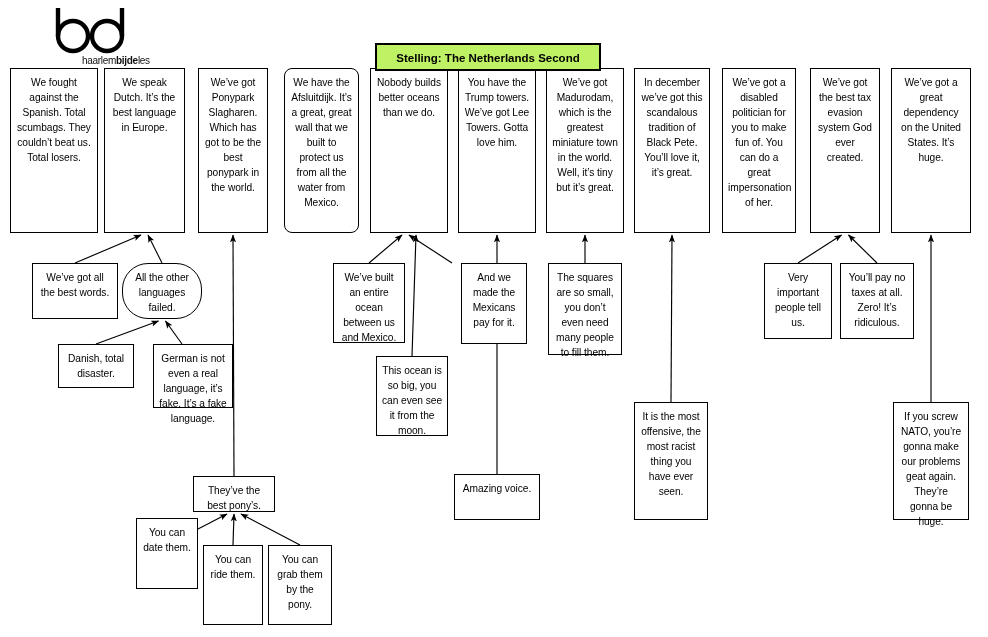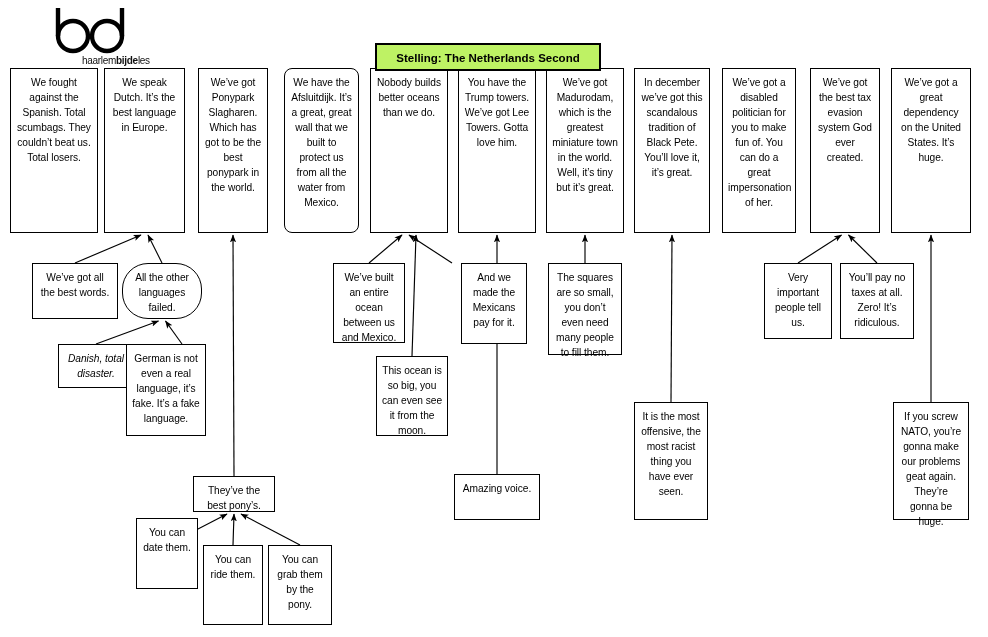--- a/index.html
+++ b/index.html
@@ -126,22 +126,22 @@
       <div class="node" style="left: 284px; top: 68px; width: 75px; height: 165px; border-radius: 8px;">We have the Afsluitdijk. It’s a great, great wall that we built to protect us from all the water from Mexico.</div>
       <div class="node" style="left: 370px; top: 68px; width: 78px; height: 165px;">Nobody builds better oceans than we do.</div>
       <div class="node" style="left: 458px; top: 68px; width: 78px; height: 165px;">You have the Trump towers. We’ve got Lee Towers. Gotta love him.</div>
       <div class="node" style="left: 546px; top: 68px; width: 78px; height: 165px;">We’ve got Madurodam, which is the greatest miniature town in the world. Well, it’s tiny but it’s great.</div>
       <div class="node" style="left: 634px; top: 68px; width: 76px; height: 165px;">In december we’ve got this scandalous tradition of Black Pete. You’ll love it, it’s great.</div>
       <div class="node" style="left: 722px; top: 68px; width: 74px; height: 165px;">We’ve got a disabled politician for you to make fun of. You can do a great impersonation of her.</div>
       <div class="node" style="left: 810px; top: 68px; width: 70px; height: 165px;">We’ve got the best tax evasion system God ever created.</div>
       <div class="node" style="left: 891px; top: 68px; width: 80px; height: 165px;">We’ve got a great dependency on the United States. It’s huge.</div>
       <div class="node" style="left: 32px; top: 263px; width: 86px; height: 56px;">We’ve got all the best words.</div>
       <div class="node" style="left: 122px; top: 263px; width: 80px; height: 56px; border-radius: 26px;">All the other languages failed.</div>
-      <div class="node" style="left: 58px; top: 344px; width: 76px; height: 44px; font-style: italic;">Danish, total disaster.</div>
-      <div class="node" style="left: 126px; top: 344px; width: 80px; height: 92px;">German is not even a real language, it’s fake. It’s a fake language.</div>
+      <div class="node" style="left: 58px; top: 344px; width: 76px; height: 44px;">Danish, total disaster.</div>
+      <div class="node" style="left: 153px; top: 344px; width: 80px; height: 64px;">German is not even a real language, it’s fake. It’s a fake language.</div>
       <div class="node" style="left: 193px; top: 476px; width: 82px; height: 36px;">They’ve the best pony’s.</div>
       <div class="node" style="left: 136px; top: 518px; width: 62px; height: 71px;">You can date them.</div>
       <div class="node" style="left: 203px; top: 545px; width: 60px; height: 80px;">You can ride them.</div>
       <div class="node" style="left: 268px; top: 545px; width: 64px; height: 80px;">You can grab them by the pony.</div>
       <div class="node" style="left: 333px; top: 263px; width: 72px; height: 80px;">We’ve built an entire ocean between us and Mexico.</div>
       <div class="node" style="left: 419px; top: 263px; width: 66px; height: 81px; margin-left: 42px;">And we made the Mexicans pay for it.</div>
       <div class="node" style="left: 376px; top: 356px; width: 72px; height: 80px;">This ocean is so big, you can even see it from the moon.</div>
       <div class="node" style="left: 454px; top: 474px; width: 86px; height: 46px;">Amazing voice.</div>
       <div class="node" style="left: 548px; top: 263px; width: 74px; height: 92px;">The squares are so small, you don’t even need many people to fill them.</div>
       <div class="node" style="left: 634px; top: 402px; width: 74px; height: 118px;">It is the most offensive, the most racist thing you have ever seen.</div>

